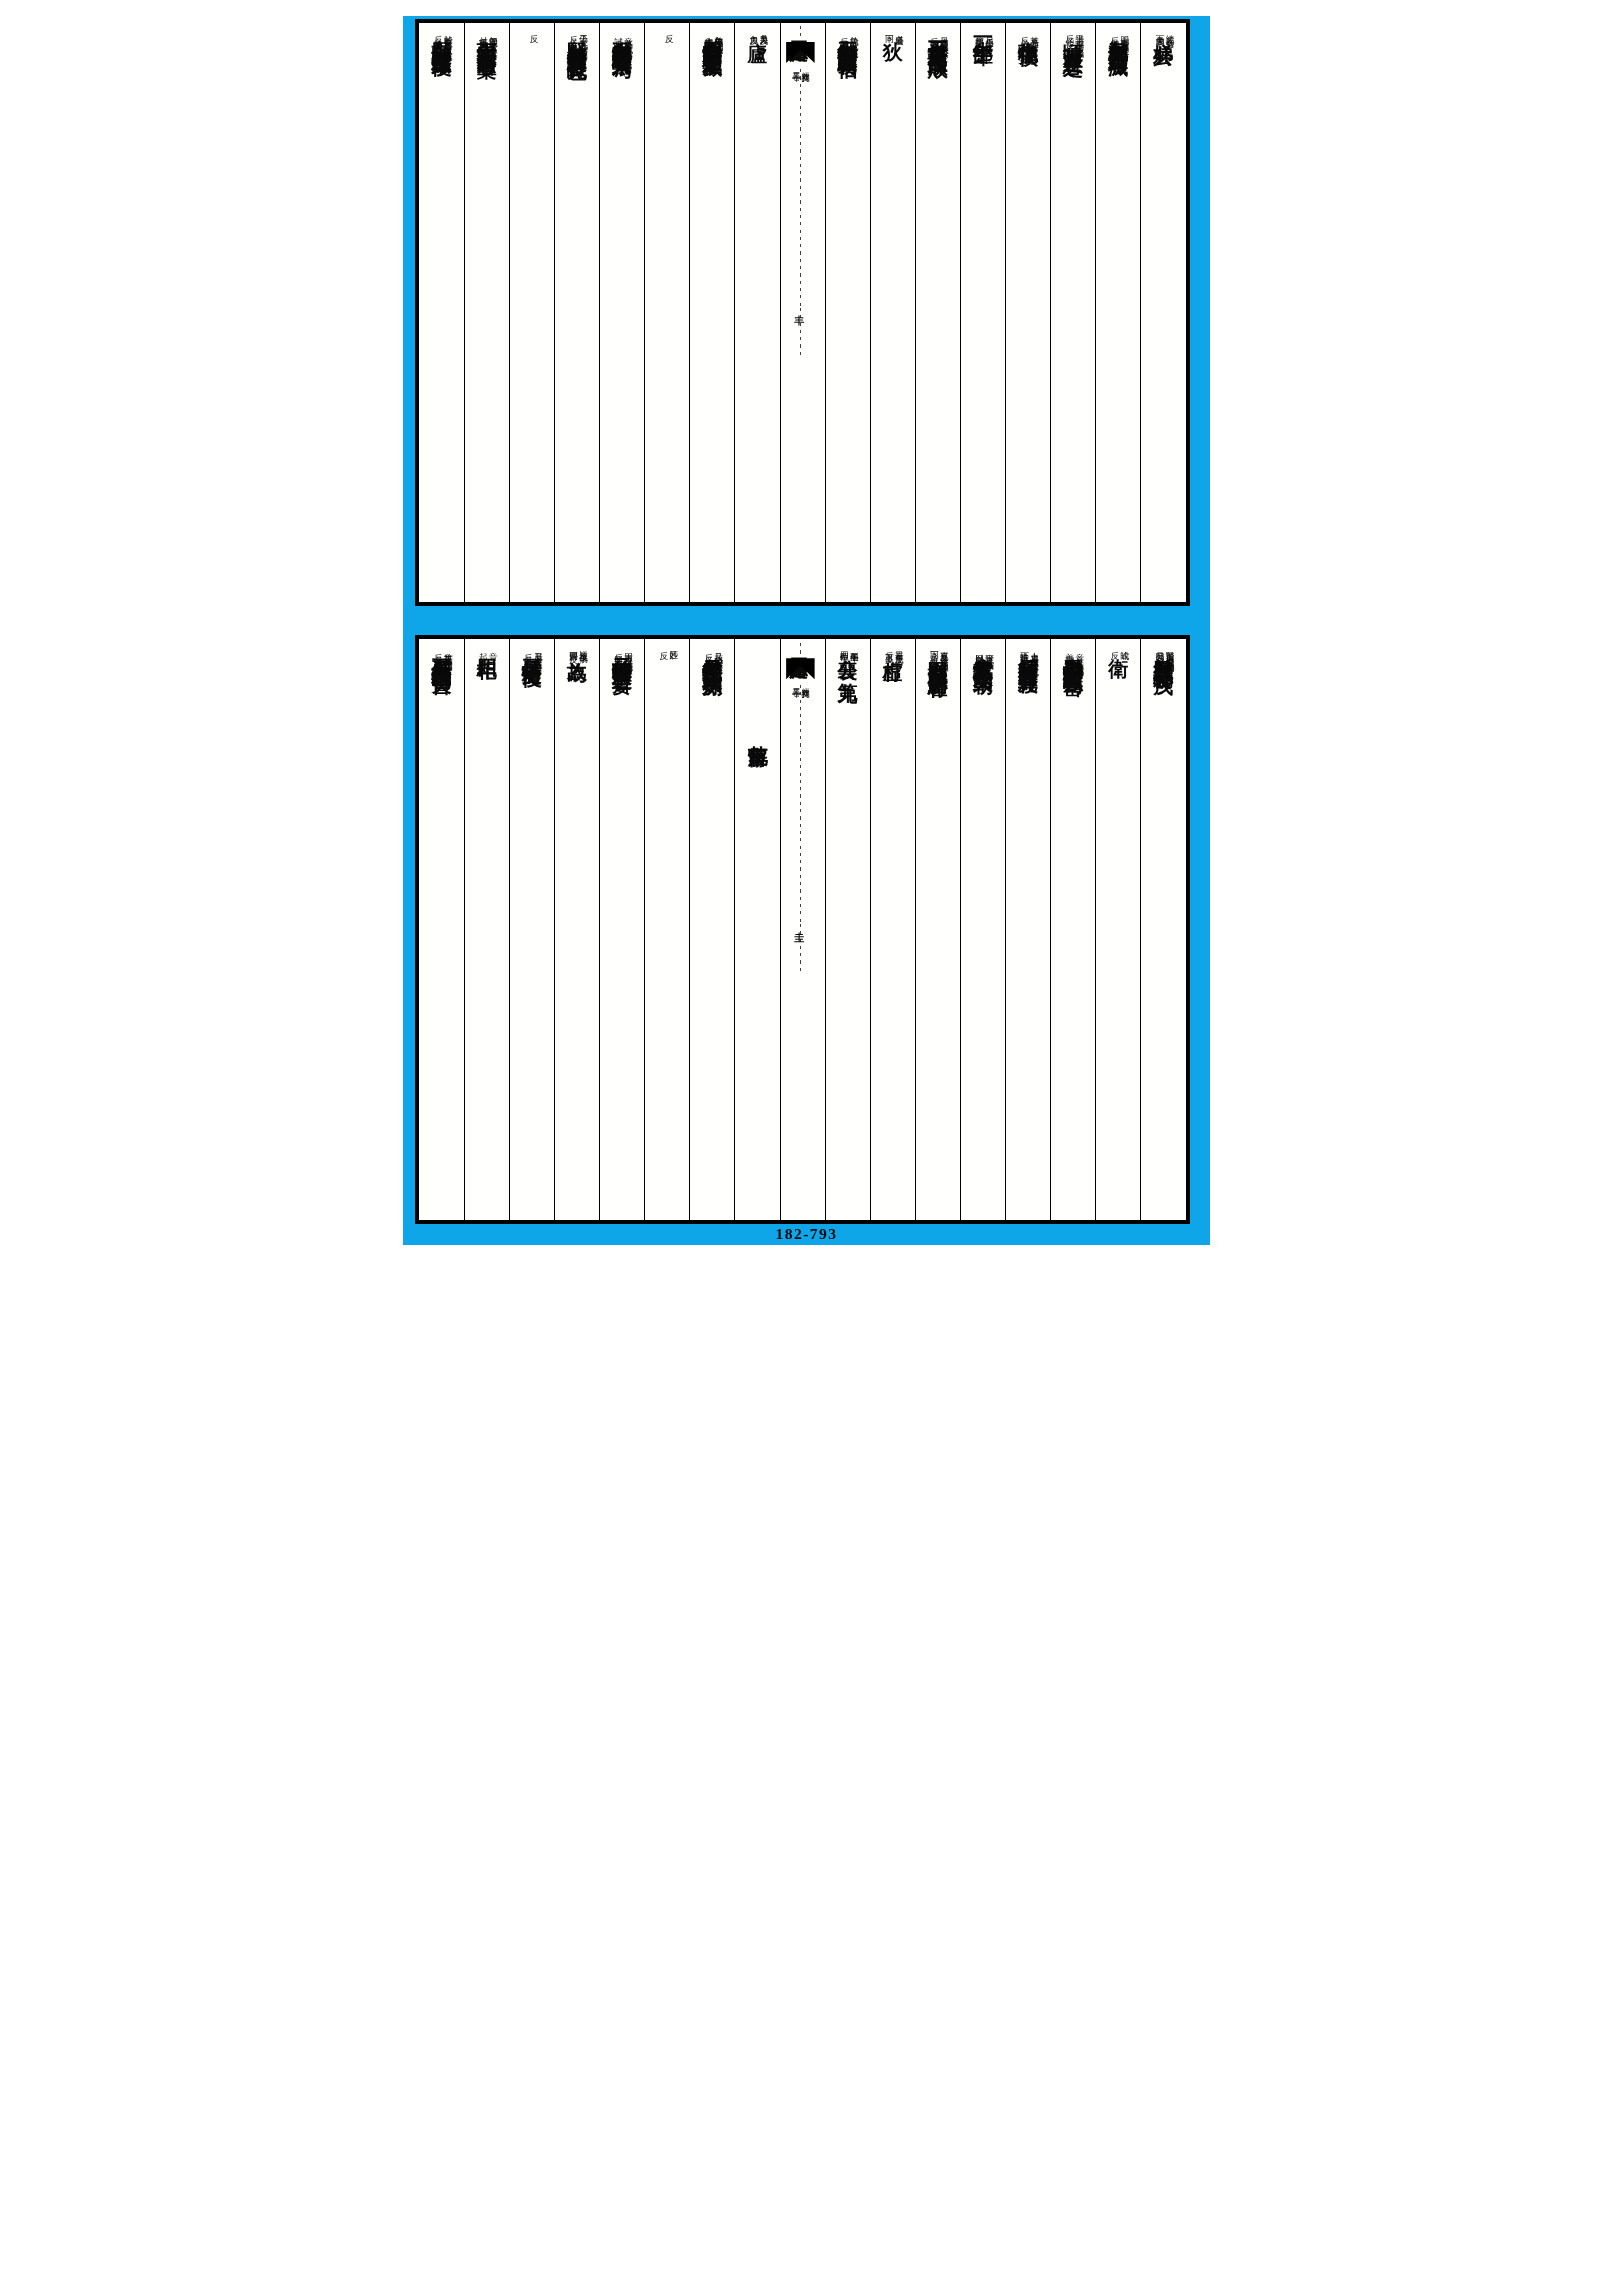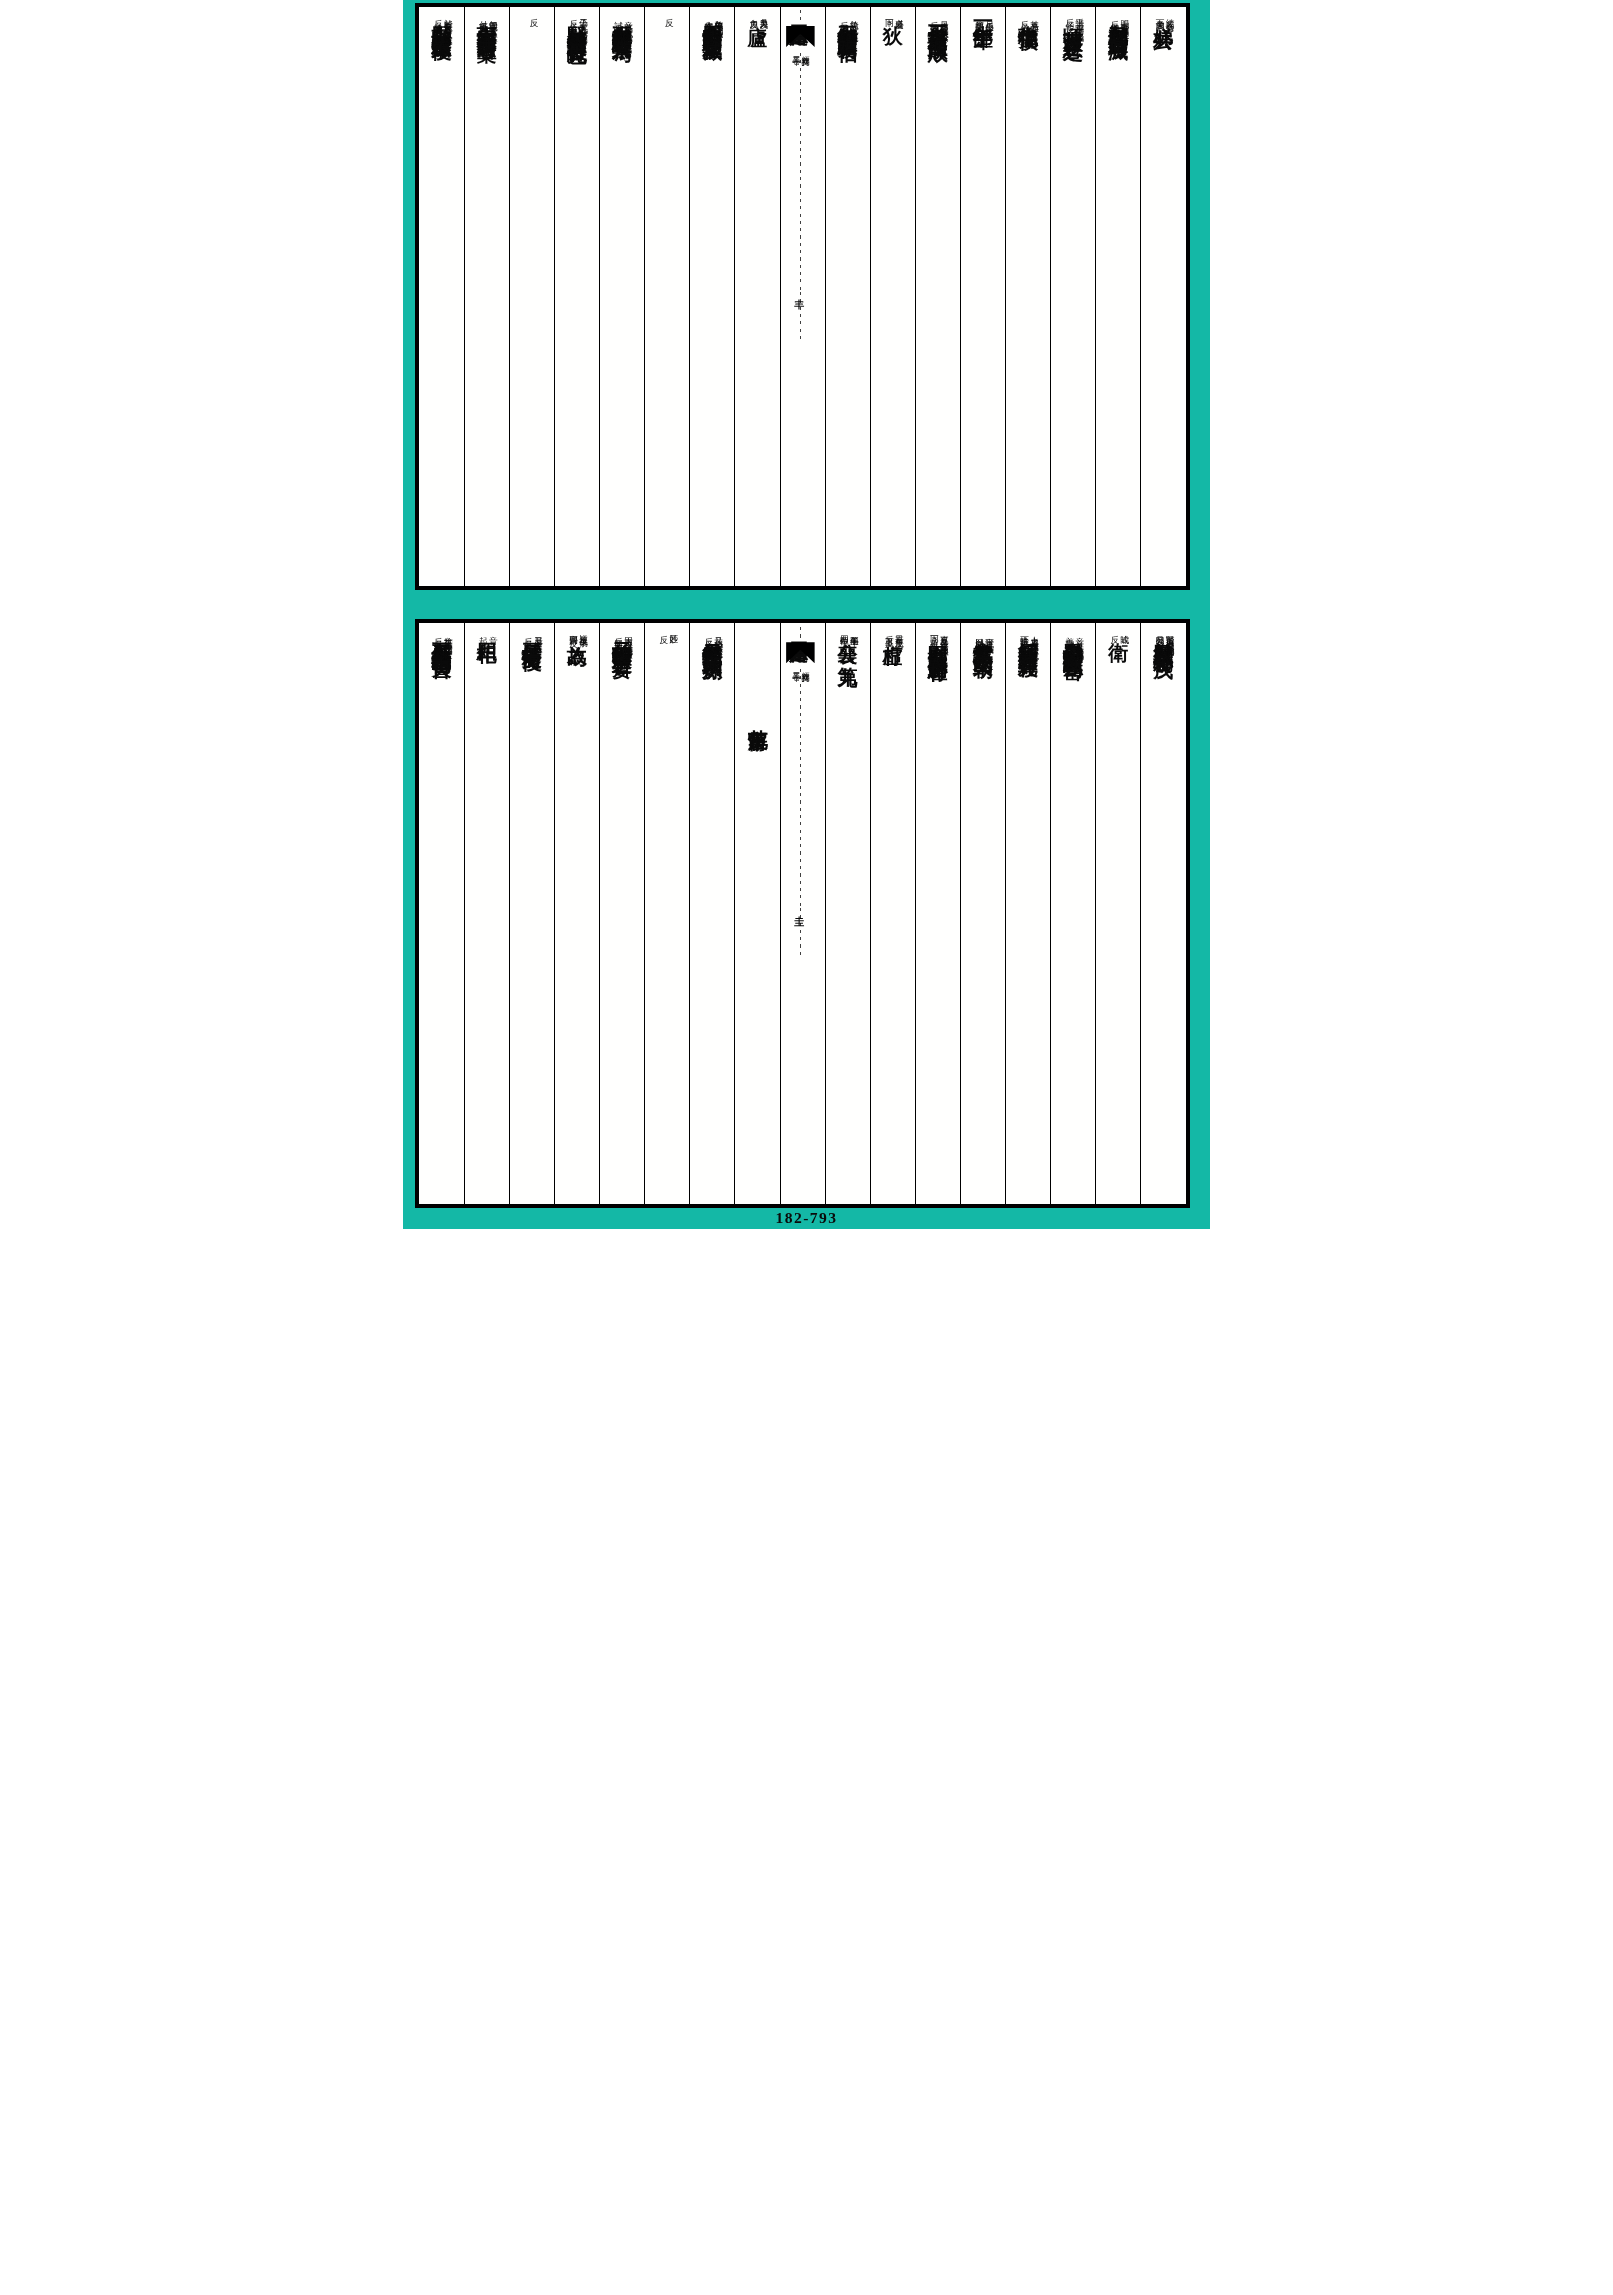--- a/index.html
+++ b/index.html
@@ -1,20 +1,20 @@
 <!DOCTYPE html>
 <html style="font-size:7.3px"><head>
 <meta charset="utf-8">
 <style>
   html,body{margin:0;padding:0;background:#ffffff;}
   .page{
     position:relative;
     width:807px;height:1229px;
-    margin:0 auto;
-    background:#14b8a6;
+    margin:16px auto;
+    background:#0ea5e9;
     font-family:"Liberation Serif","DejaVu Serif",serif;
     color:#0a0a0a;
   }
   .leaf{
     position:absolute;left:11.5px;width:775px;
     border:4.1px solid #000;
     background:#fffffe;
     writing-mode:vertical-rl;
     text-orientation:upright;
     overflow:hidden;

